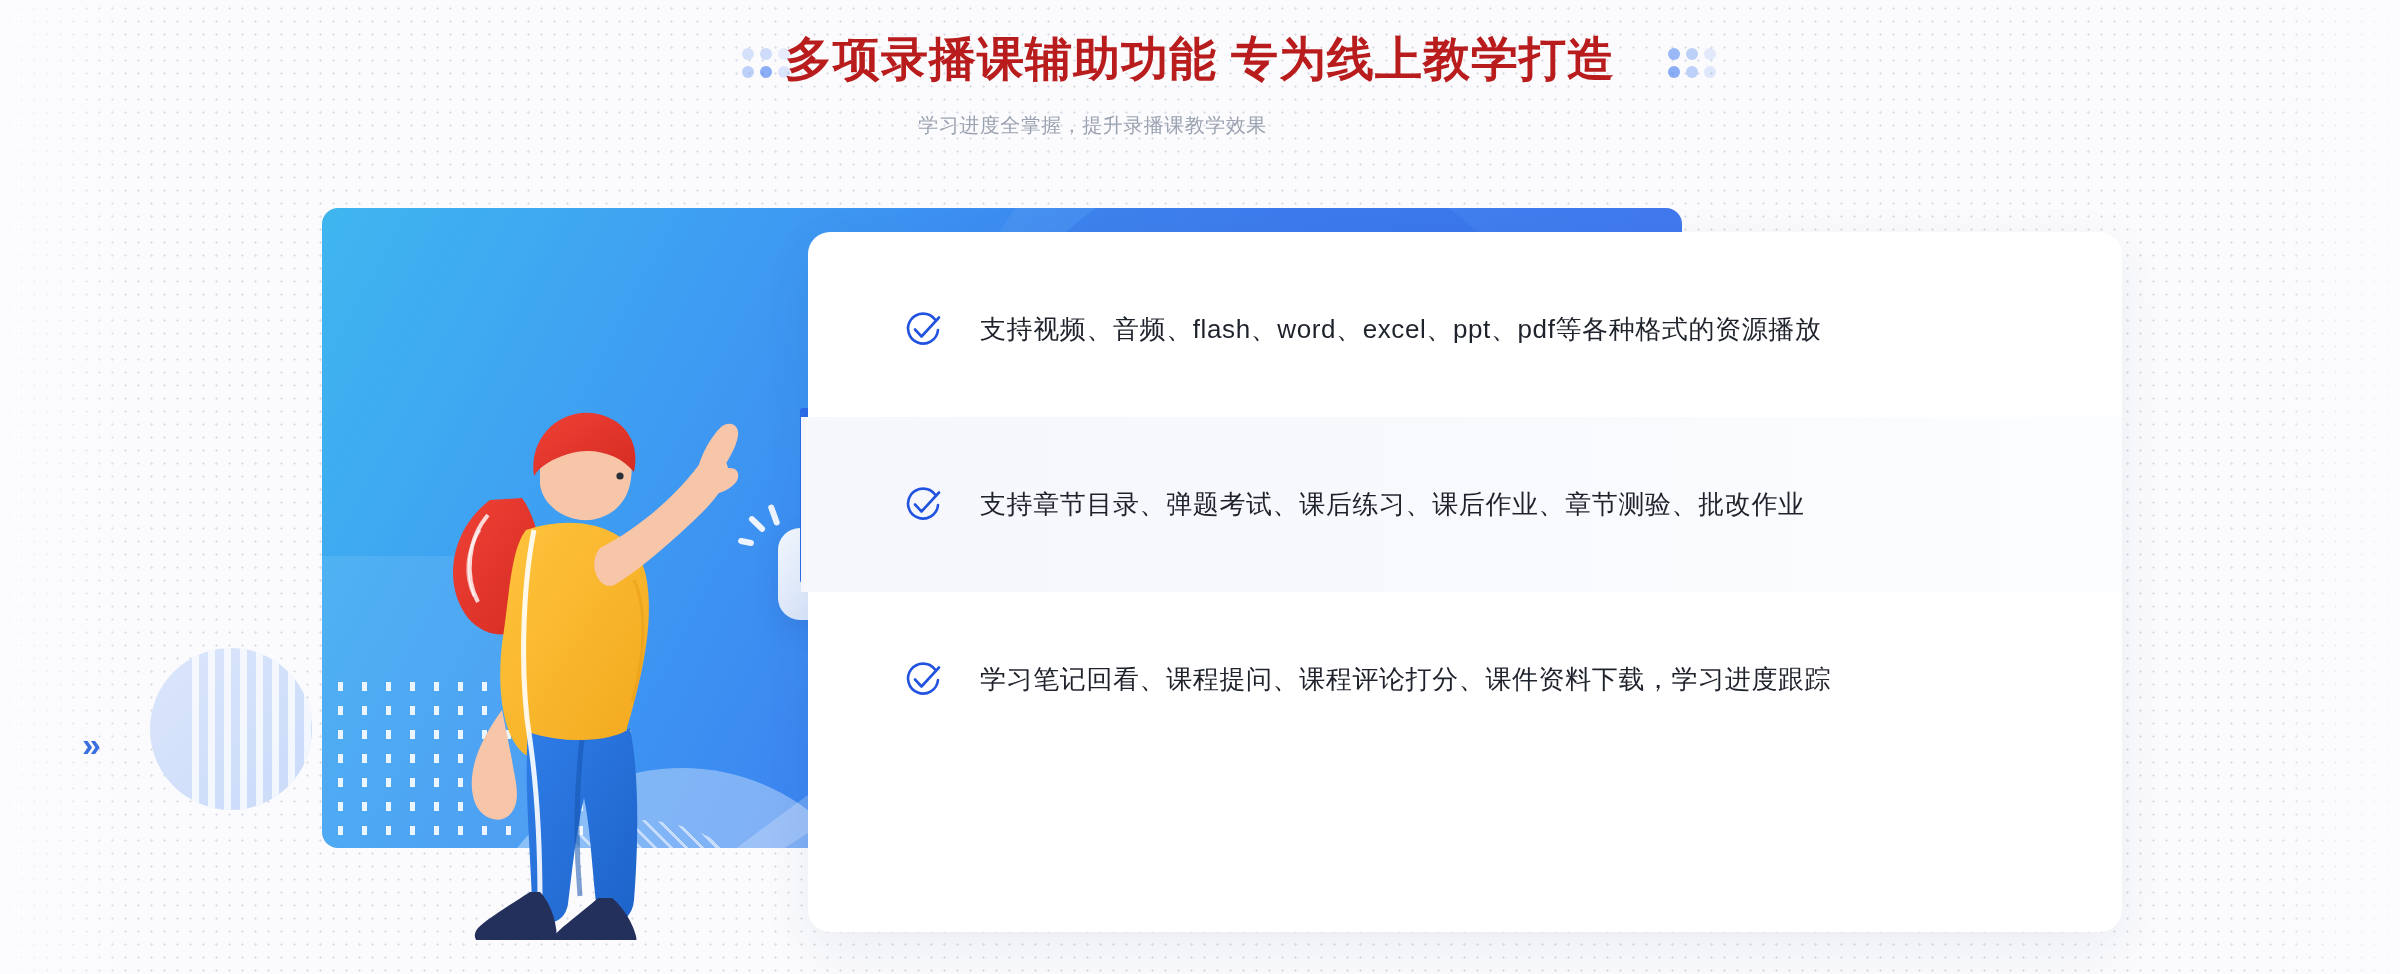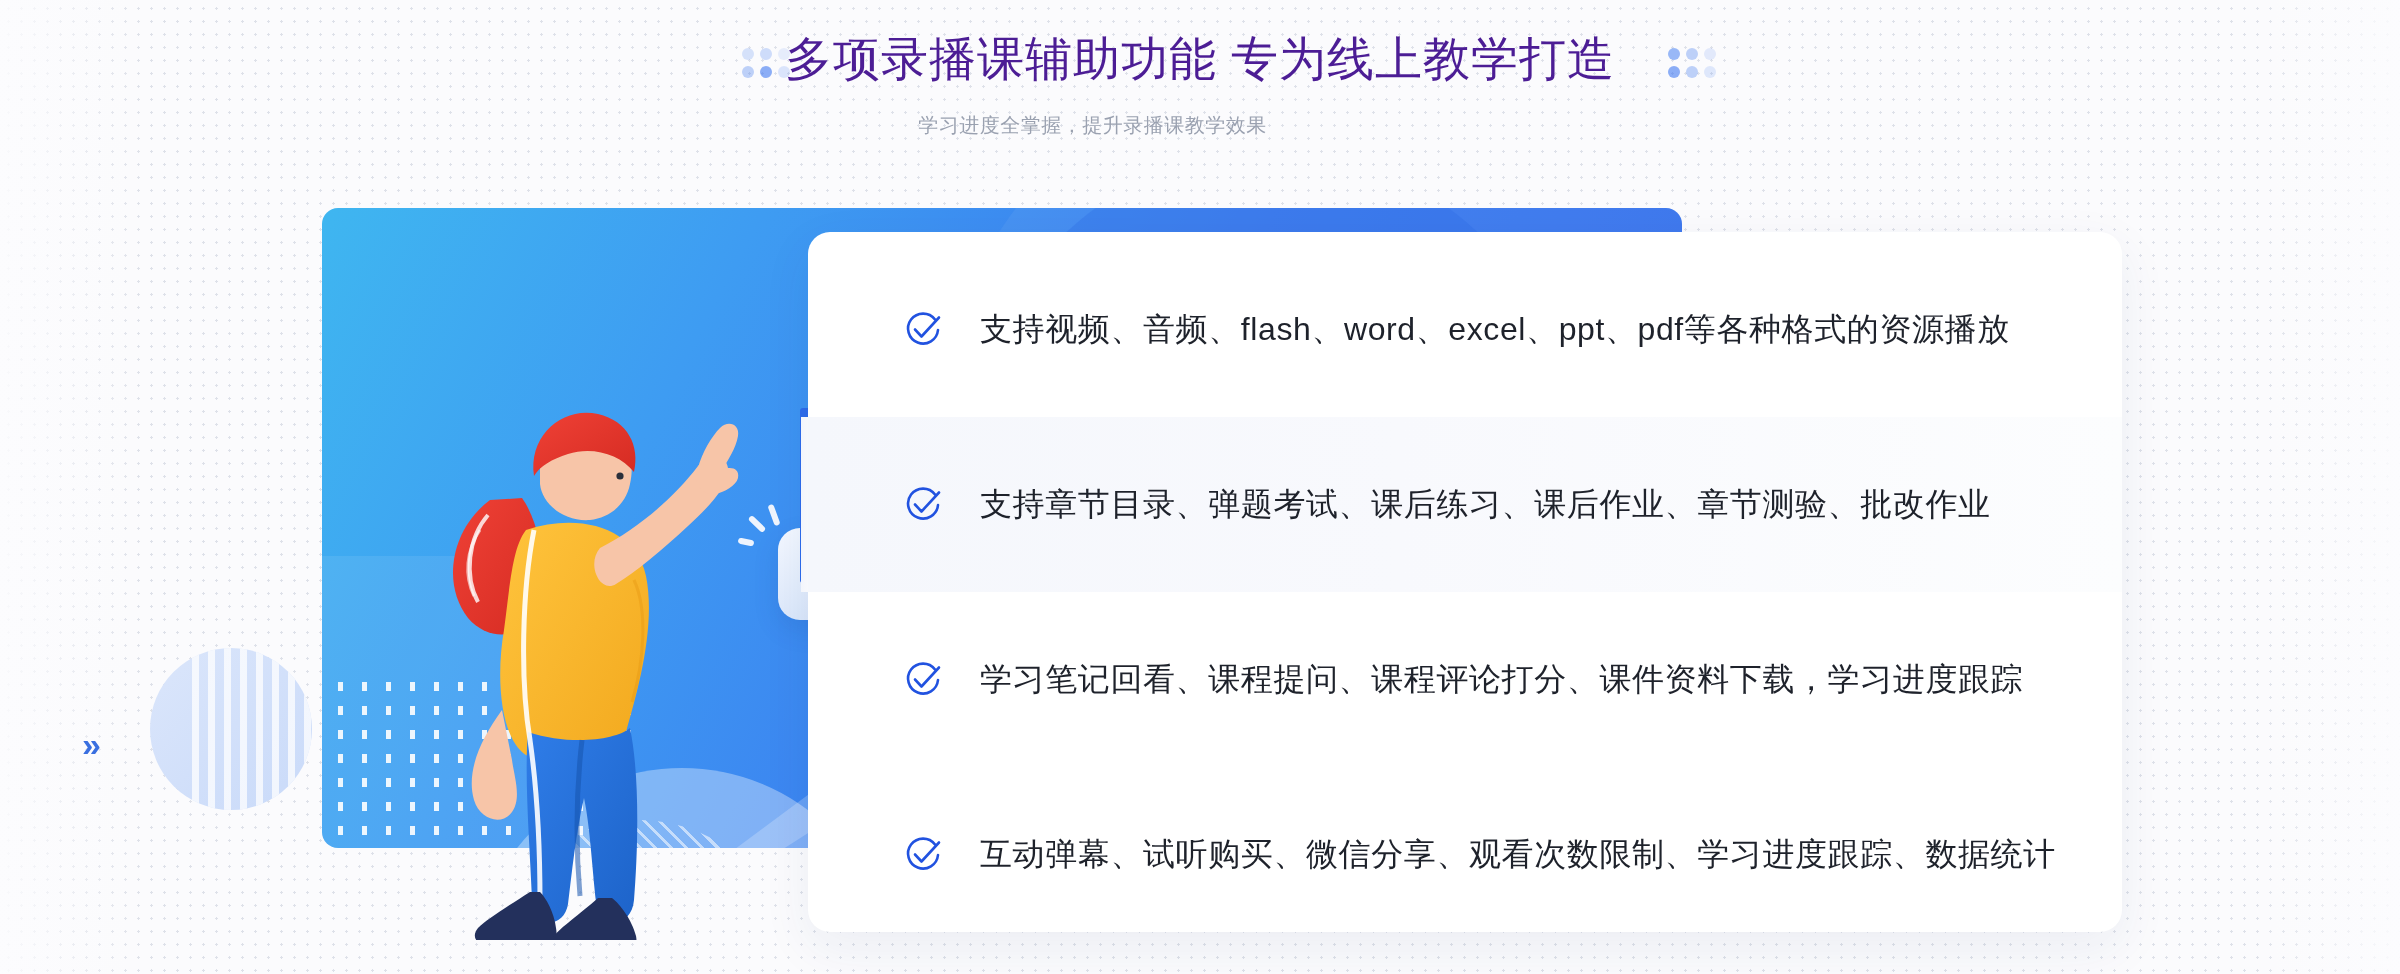--- a/index.html
+++ b/index.html
@@ -22,22 +22,22 @@
   #vignette{
     position:absolute; inset:0; z-index:1; pointer-events:none;
     background:
       linear-gradient(to right, rgba(252,252,254,.9) 0%, rgba(252,252,254,0) 6%, rgba(252,252,254,0) 94%, rgba(252,252,254,.9) 100%);
   }
 
   
   #header{ position:absolute; top:0; left:0; width:2400px; height:170px; z-index:6; }
   #page-title{
     position:absolute; top:28px; left:0; width:2400px;
-    text-align:center; font-size:47px; font-weight:normal;
-    color:#4c1d95; letter-spacing:1px;
+    text-align:center; font-size:47px; font-weight:bold;
+    color:#b91c1c; letter-spacing:1px;
   }
   #page-subtitle{
     position:absolute; top:112px; left:0; width:2185px;
     text-align:center; font-size:20px; color:#9aa1b0; letter-spacing:.5px;
   }
   .dot-cluster{ position:absolute; top:48px; width:48px; height:36px; }
   .dot-cluster span{ position:absolute; width:12px; height:12px; border-radius:50%; background:#2f6ef0; }
   #dots-left{ left:742px; }
   #dots-right{ left:1668px; }
 
@@ -162,21 +162,21 @@
   .feature-row.highlight{
     background:linear-gradient(to right,#f5f7fc 0%,#f8f9fd 45%,#fcfdfe 100%);
     font-family:Liberation Mono, monospace;
   }
   .feature-row.highlight:before{
     content:""; position:absolute; left:-7px; top:0; width:7px; height:100%;
     background:linear-gradient(to right,#f3f5fb,#f7f8fc);
   }
   .check-icon{ width:42px; height:42px; flex:0 0 42px; margin-right:36px; }
   .feature-text{
-    font-size:32px; color:#1e222b; letter-spacing:.6px; white-space:nowrap;
+    font-size:26px; color:#1e222b; letter-spacing:.6px; white-space:nowrap;
   }
 
   
   #highlight-tab{
     position:absolute; left:800px; top:408px; width:14px; height:175px;
     background:#2e6bea; border-radius:3px 0 0 3px; z-index:4;
   }
 </style>
 </head>
 <body>
@@ -310,22 +310,15 @@
     </div>
 
     <div class="feature-row">
       <svg class="check-icon" viewBox="0 0 42 42">
         <path d="M33 10.5 A15 15 0 1 0 36 21" fill="none" stroke="#2152e0" stroke-width="2.6" stroke-linecap="round"></path>
         <path d="M13 20.5 L19.5 27.5 L37 8.5" fill="none" stroke="#2152e0" stroke-width="2.6" stroke-linecap="round" stroke-linejoin="round"></path>
       </svg>
       <div class="feature-text">学习笔记回看、课程提问、课程评论打分、课件资料下载，学习进度跟踪</div>
     </div>
 
-    <div class="feature-row">
-      <svg class="check-icon" viewBox="0 0 42 42">
-        <path d="M33 10.5 A15 15 0 1 0 36 21" fill="none" stroke="#2152e0" stroke-width="2.6" stroke-linecap="round"></path>
-        <path d="M13 20.5 L19.5 27.5 L37 8.5" fill="none" stroke="#2152e0" stroke-width="2.6" stroke-linecap="round" stroke-linejoin="round"></path>
-      </svg>
-      <div class="feature-text">互动弹幕、试听购买、微信分享、观看次数限制、学习进度跟踪、数据统计</div>
-    </div>
 
   </div>
 </div>
 
 </body></html>

